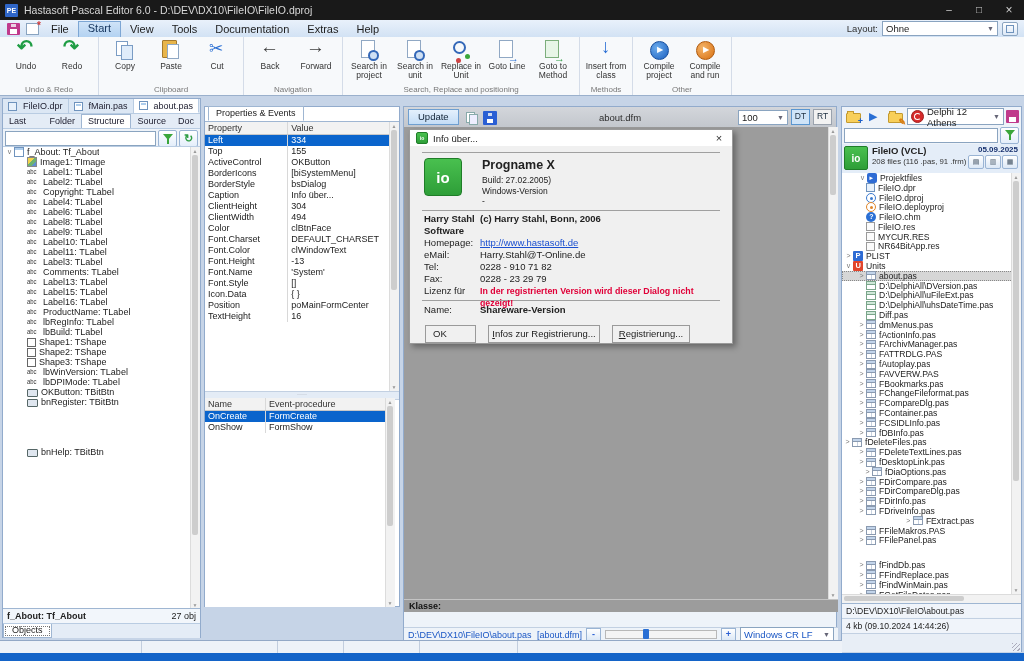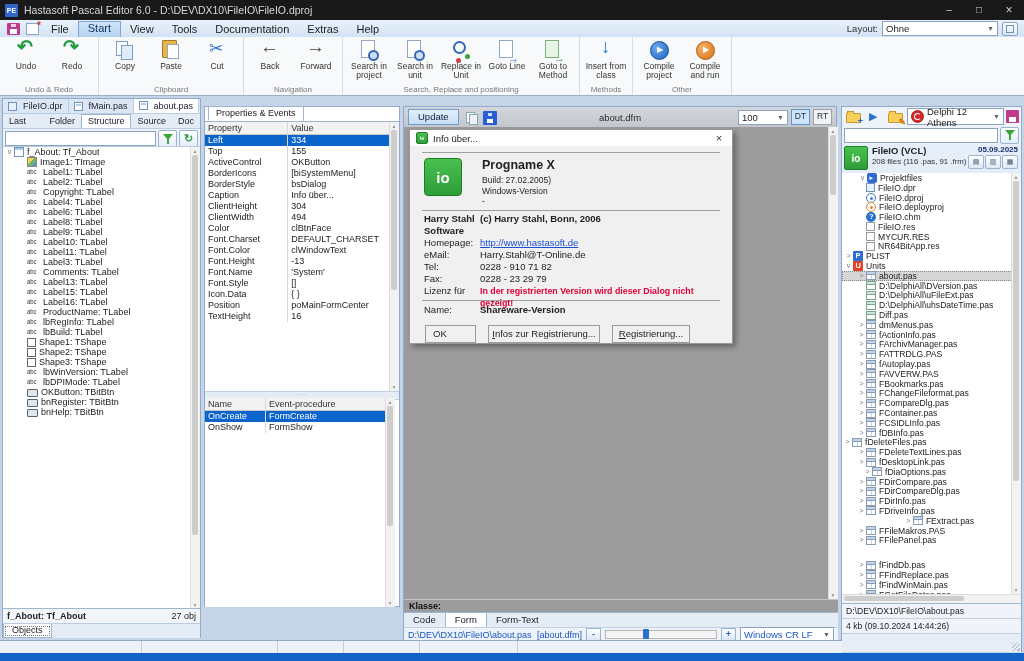--- a/index.html
+++ b/index.html
@@ -487,21 +487,21 @@
         <div class="trow" style="padding-left: 15px;">
           <span class="chev"></span>
           <span class="ti i-bitbtn"></span>
           <span class="tlabel">OKButton: TBitBtn</span>
         </div>
         <div class="trow" style="padding-left: 15px;">
           <span class="chev"></span>
           <span class="ti i-bitbtn"></span>
           <span class="tlabel">bnRegister: TBitBtn</span>
         </div>
-        <div class="trow" style="padding-left: 15px;">
+        <div class="trow" style="padding-left: 15px; margin-top: 40px;">
           <span class="chev"></span>
           <span class="ti i-bitbtn"></span>
           <span class="tlabel">bnHelp: TBitBtn</span>
         </div>
       <div class="vsb" style="right:0;top:0;height:462px;">
           <span class="vthumb" style="top:8px;height:380px;"></span>
         </div>
     </div>
     <div class="lfooter">
       <span class="b">f_About: Tf_About</span>
@@ -685,25 +685,20 @@
           <span class="dbtn b-ok"><span>OK</span></span>
             <span class="dbtn b-info"><span>Infos zur Registrierung...</span></span>
             <span class="dbtn b-reg"><span>Registrierung...</span></span>
         </div>
       </div>
       <div class="vsb" style="right:0;top:0;height:472px;">
           <span class="vthumb" style="top:8px;height:60px;"></span>
         </div>
     </div>
     <div class="klassebar">Klasse:</div>
-    <div class="ctabs">
-      <span class="ctab"><span>Code</span></span>
-        <span class="ctab active"><span>Form</span></span>
-        <span class="ctab"><span>Form-Text</span></span>
-    </div>
     <div class="cbottom">
       <span class="bluepath">D:\DEV\DX10\FileIO\about.pas</span>
       <span class="dfmref">[about.dfm]</span>
       <span class="zbtn">-</span>
       <span class="slider">
           <span class="sthumb"></span>
         </span>
       <span class="zbtn">+</span>
       <span class="combo enccombo">
           <span>Windows CR LF</span>

